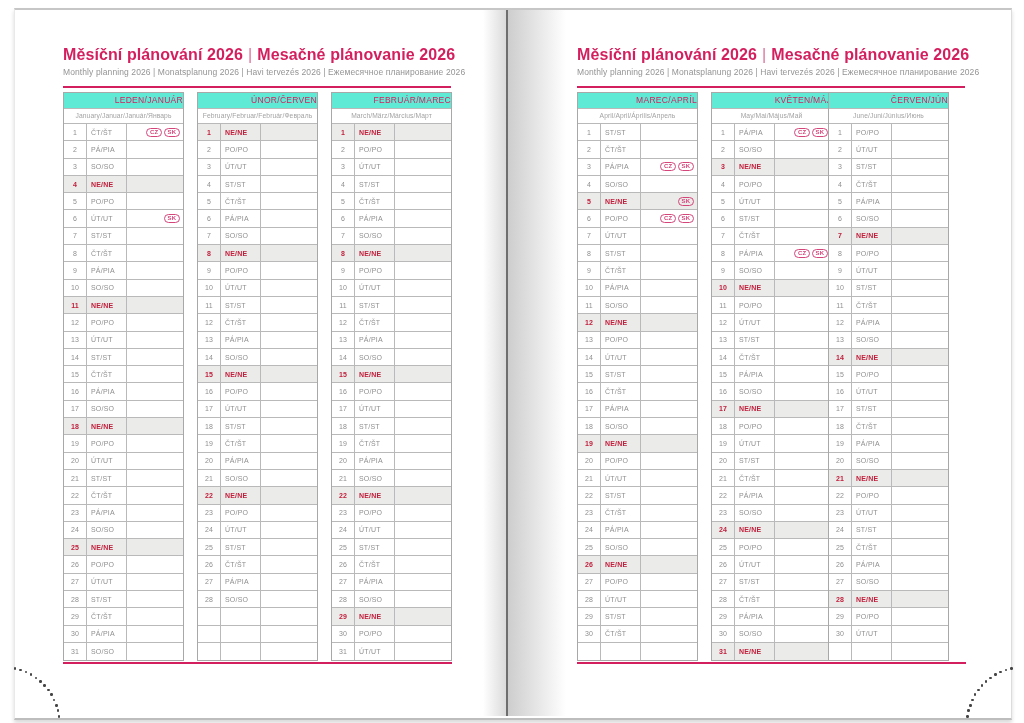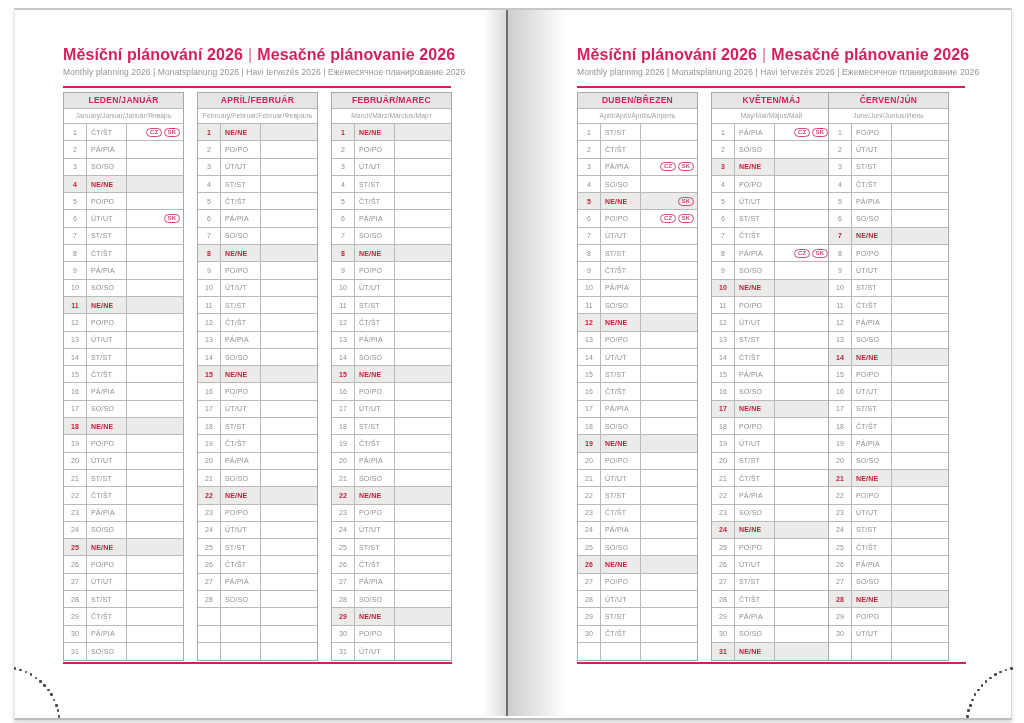--- a/index.html
+++ b/index.html
@@ -39,22 +39,22 @@
 
   :root{--pink:#d41f5e;--sunred:#c01f3c;--grid:#b9b9b9;--outer:#a8a8a8;
         --txt:#8f8f8f;--sunbg:#ebebe9;}
 
   
   .month-table{position:absolute;top:82px;width:121px;border:1px solid var(--outer);
                background:#fff;box-sizing:border-box;}
   .page-left  .m1{left:48px;}  .page-left  .m2{left:182px;} .page-left  .m3{left:316px;}
   .page-right .m1{left:70px;}  .page-right .m2{left:204px;} .page-right .m3{left:321px;}
 
-  .mt-header{height:15px;line-height:15px;text-align:center;font-size:8.5px;font-weight:bold;
-             color:var(--pink);letter-spacing:0.3px;background:#e5e5e5;
+  .mt-header{height:15px;line-height:15px;text-align:right;font-size:8.5px;font-weight:normal;
+             color:var(--pink);letter-spacing:0.3px;background:#5eead4;
              border-bottom:1px solid var(--grid);}
   .mt-sub{height:14px;line-height:14px;text-align:center;font-size:6.7px;color:#a3a3a3;
           letter-spacing:0.1px;border-bottom:1px solid var(--grid);white-space:nowrap;}
 
   .day-row{display:grid;grid-template-columns:23px 40px 1fr;height:17.3px;
            border-bottom:1px solid var(--grid);box-sizing:border-box;align-items:center;}
   .day-row:last-child{border-bottom:none;}
   .c-num{font-size:7px;color:var(--txt);text-align:center;border-right:1px solid var(--grid);
          height:100%;display:flex;align-items:center;justify-content:center;box-sizing:border-box;}
   .c-day{font-size:7px;color:var(--txt);letter-spacing:0.2px;border-right:1px solid var(--grid);
@@ -241,21 +241,21 @@
             <div class="c-note"></div>
           </div>
           <div class="day-row">
             <div class="c-num">31</div>
             <div class="c-day">SO/SO</div>
             <div class="c-note"></div>
           </div>
         </div>
       </div>
     <div class="month-table m2">
-        <div class="mt-header">APRÍL/FEBRUÁR</div>
+        <div class="mt-header">ÚNOR/ČERVEN</div>
         <div class="mt-sub">February/Februar/Február/Февраль</div>
         <div class="mt-body">
           <div class="day-row sunday">
             <div class="c-num">1</div>
             <div class="c-day">NE/NE</div>
             <div class="c-note"></div>
           </div>
           <div class="day-row">
             <div class="c-num">2</div>
             <div class="c-day">PO/PO</div>
@@ -576,21 +576,21 @@
   <div class="spine-line"></div>
   <div class="gutter-shade-right"></div>
 
   <div class="page page-right">
     <div class="title-block">
       <div class="title"><span>Měsíční plánování 2026</span><span class="sep">|</span><span>Mesačné plánovanie 2026</span></div>
       <div class="subtitle">Monthly planning 2026 | Monatsplanung 2026 | Havi tervezés 2026 | Ежемесячное планирование 2026</div>
     </div>
     <div class="top-rule"></div>
     <div class="month-table m1">
-        <div class="mt-header">DUBEN/BŘEZEN</div>
+        <div class="mt-header">MAREC/APRÍL</div>
         <div class="mt-sub">April/April/Április/Апрель</div>
         <div class="mt-body">
           <div class="day-row">
             <div class="c-num">1</div>
             <div class="c-day">ST/ST</div>
             <div class="c-note"></div>
           </div>
           <div class="day-row">
             <div class="c-num">2</div>
             <div class="c-day">ČT/ŠT</div>

